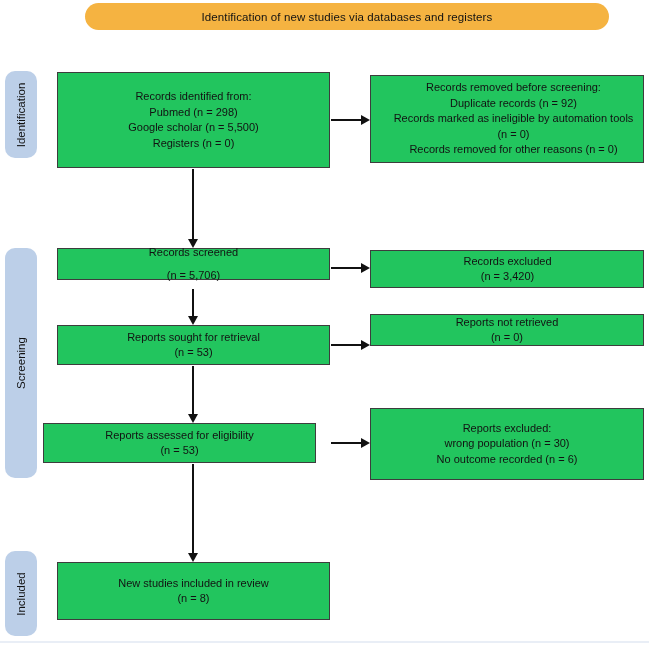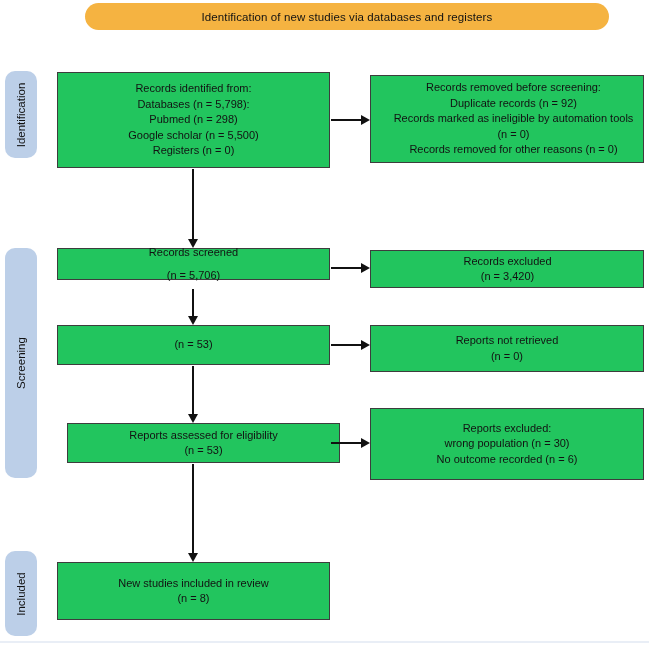--- a/index.html
+++ b/index.html
@@ -21,22 +21,22 @@
     position:absolute; box-sizing:border-box; background:#22c55e;
     border:1.5px solid #3d3d3d; display:flex; flex-direction:column;
     justify-content:center; text-align:center; font-size:11px; line-height:15.5px;
     padding:2px 6px;
   }
   #b-identified       { left:57px;  top:72px;  width:273px; height:96px; }
   #b-removed          { left:370px; top:75px;  width:274px; height:88px;padding-left:19px; }
   #b-screened         { left:57px;  top:248px; width:273px; height:32px;gap:8px; }
   #b-excluded         { left:370px; top:250px; width:274px; height:38px;padding-left:7px; }
   #b-sought           { left:57px;  top:325px; width:273px; height:40px; }
-  #b-notretrieved     { left:370px; top:325px; width:274px; height:47px; }
-  #b-assessed         { left:67px;  top:423px; width:273px; height:40px; }
+  #b-notretrieved     { left:370px; top:314px; width:274px; height:32px; }
+  #b-assessed         { left:43px;  top:423px; width:273px; height:40px; }
   #b-reportsexcluded  { left:370px; top:408px; width:274px; height:72px; }
   #b-included         { left:57px;  top:562px; width:273px; height:58px; }
   #s-identification   { top:71px;  height:87px; }
   #s-screening        { top:248px; height:230px; }
   #s-included         { top:551px; height:85px; }
   .hline { position:absolute; height:1.5px; background:#111111; }
   .vline { position:absolute; width:1.5px; background:#111111; }
   .head-right { position:absolute; width:0; height:0;
     border-top:5px solid transparent; border-bottom:5px solid transparent;
     border-left:9px solid #111111; }
@@ -59,40 +59,40 @@
   </div>
   <div class="stage" id="s-screening" style="background: rgb(188, 207, 232);">
     <span>Screening</span>
   </div>
   <div class="stage" id="s-included" style="background: rgb(188, 207, 232);">
     <span>Included</span>
   </div>
 
   <div class="box" id="b-identified">
       <div>Records identified from:</div>
-      <div>Databases (n = 5,798):</div>
       <div>Pubmed (n = 298)</div>
       <div>Google scholar (n = 5,500)</div>
       <div>Registers (n = 0)</div>
     </div>
   <div class="box" id="b-removed">
       <div>Records removed before screening:</div>
       <div>Duplicate records (n = 92)</div>
       <div>Records marked as ineligible by automation tools (n = 0)</div>
       <div>Records removed for other reasons (n = 0)</div>
     </div>
   <div class="box" id="b-screened">
       <div>Records screened</div>
       <div>(n = 5,706)</div>
     </div>
   <div class="box" id="b-excluded">
       <div>Records excluded</div>
       <div>(n = 3,420)</div>
     </div>
   <div class="box" id="b-sought">
+      <div>Reports sought for retrieval</div>
       <div>(n = 53)</div>
     </div>
   <div class="box" id="b-notretrieved">
       <div>Reports not retrieved</div>
       <div>(n = 0)</div>
     </div>
   <div class="box" id="b-assessed">
       <div>Reports assessed for eligibility</div>
       <div>(n = 53)</div>
     </div>

